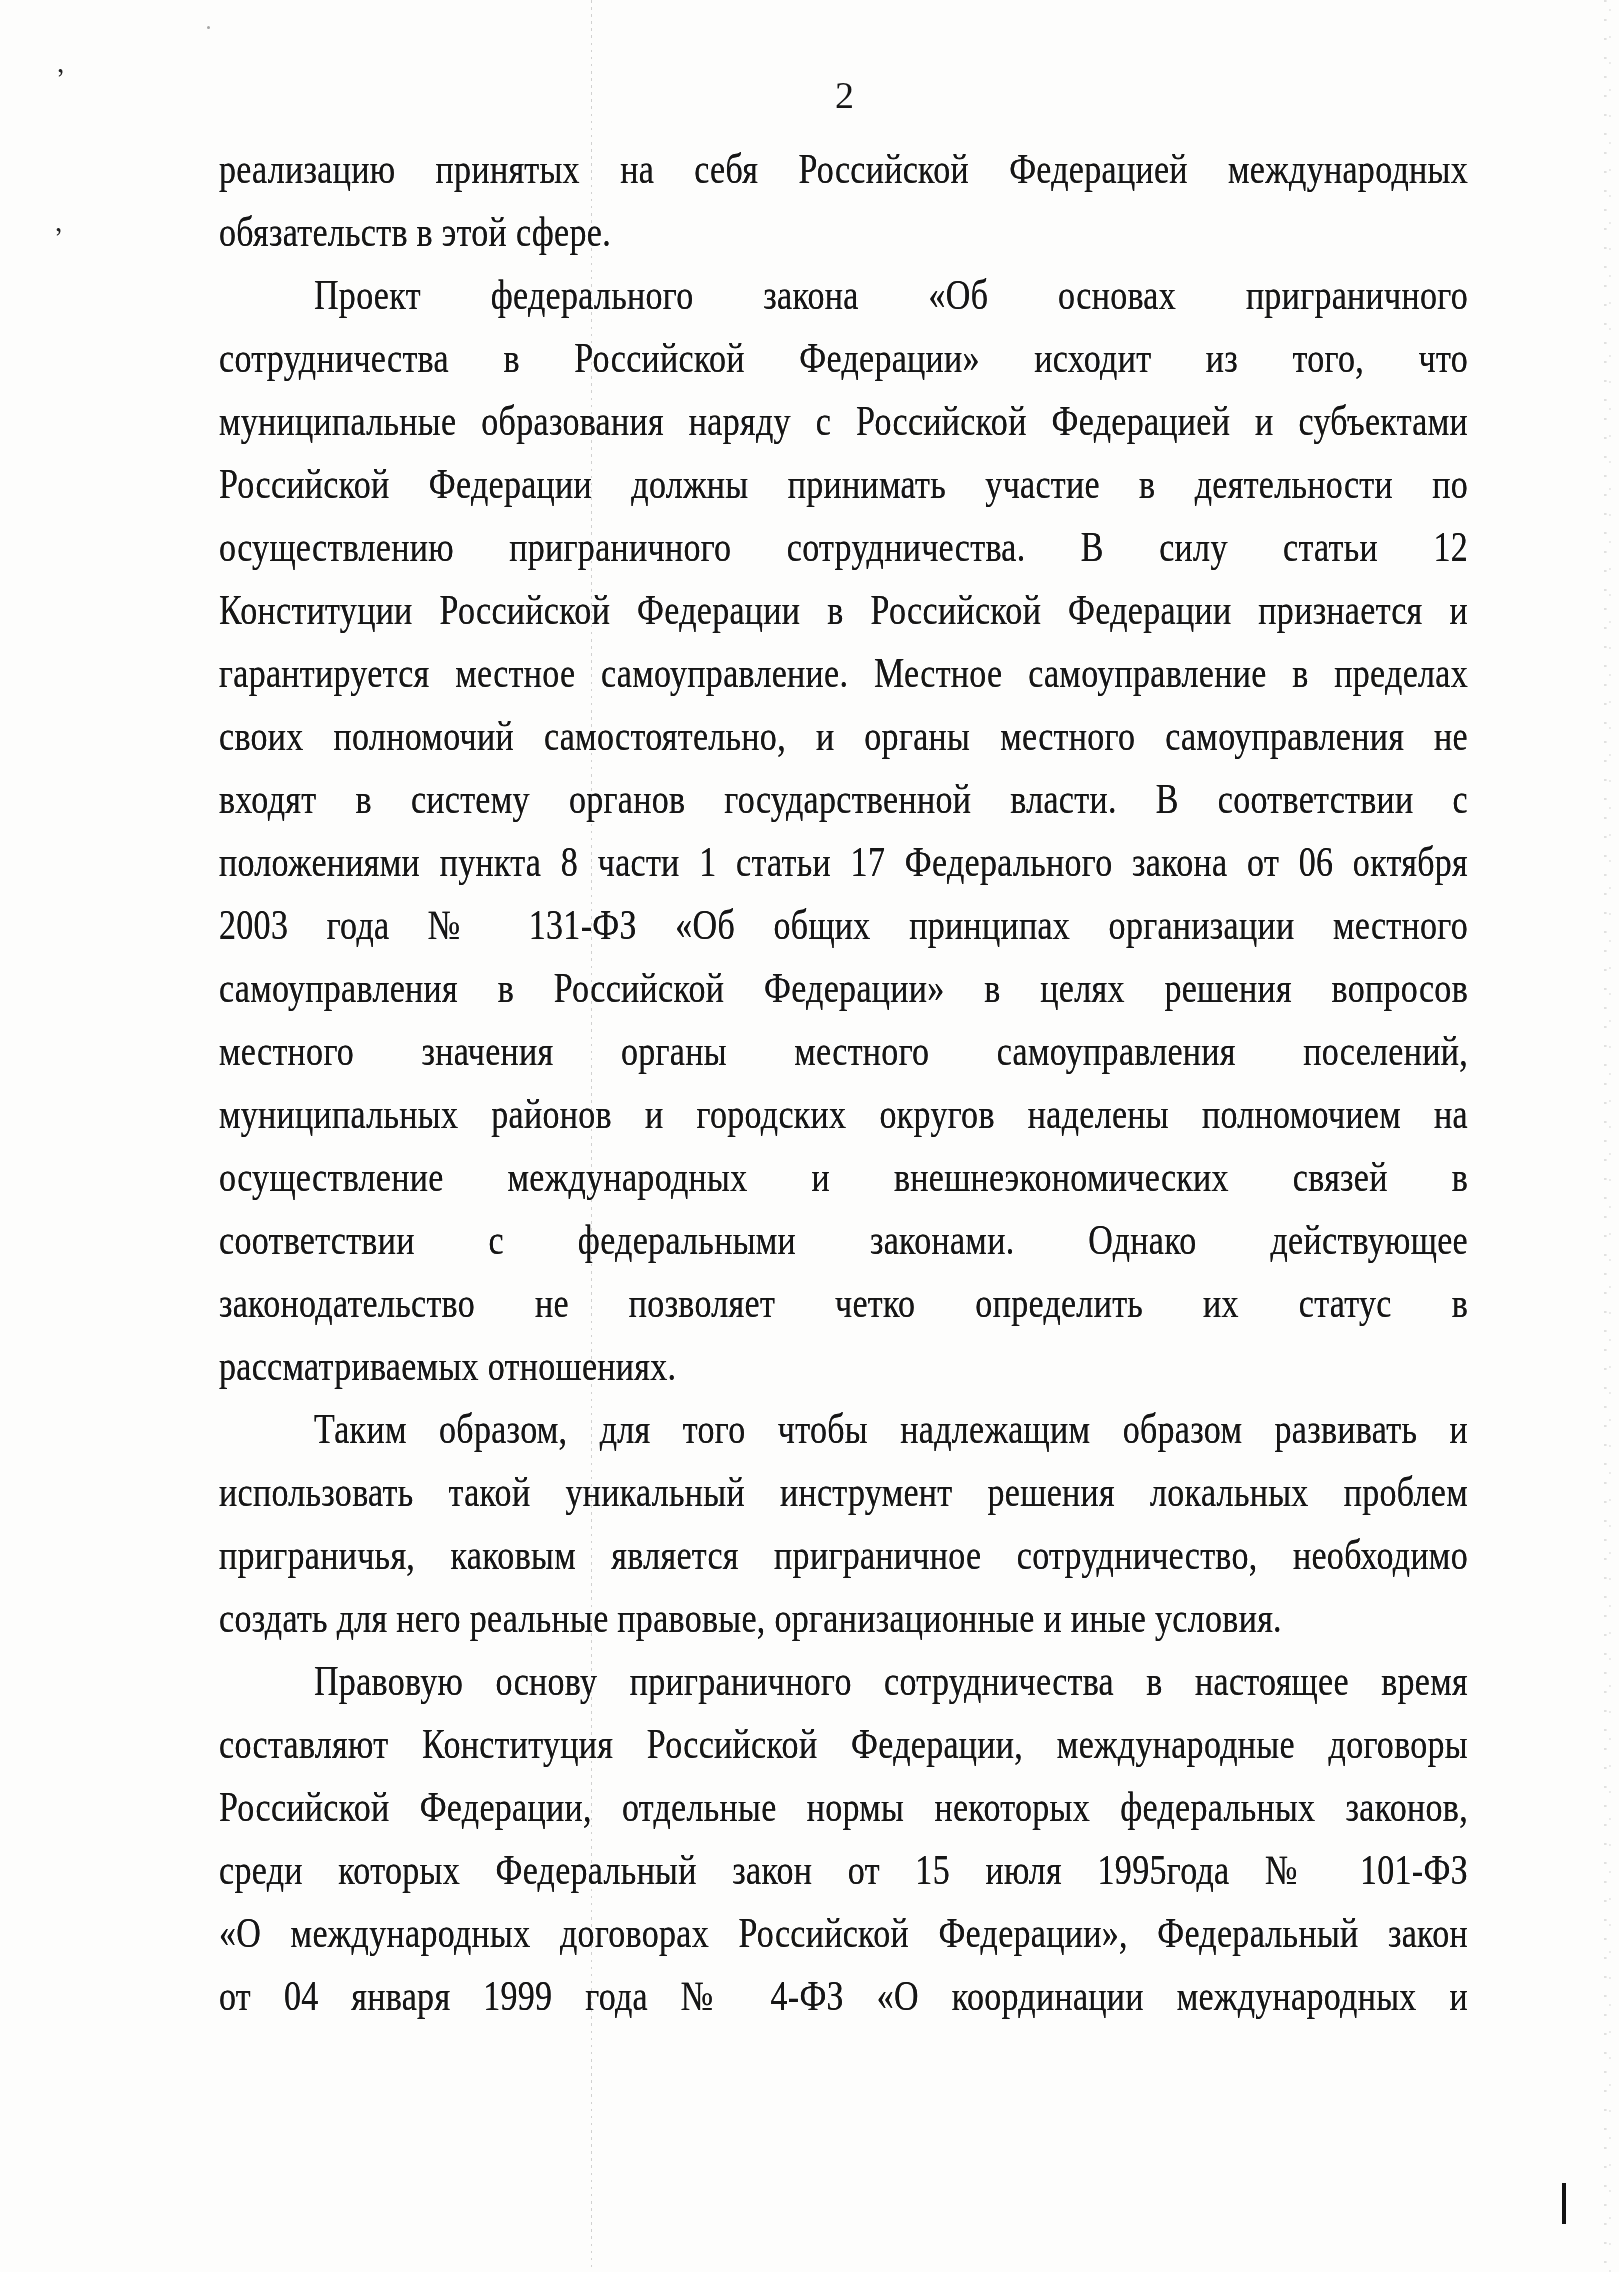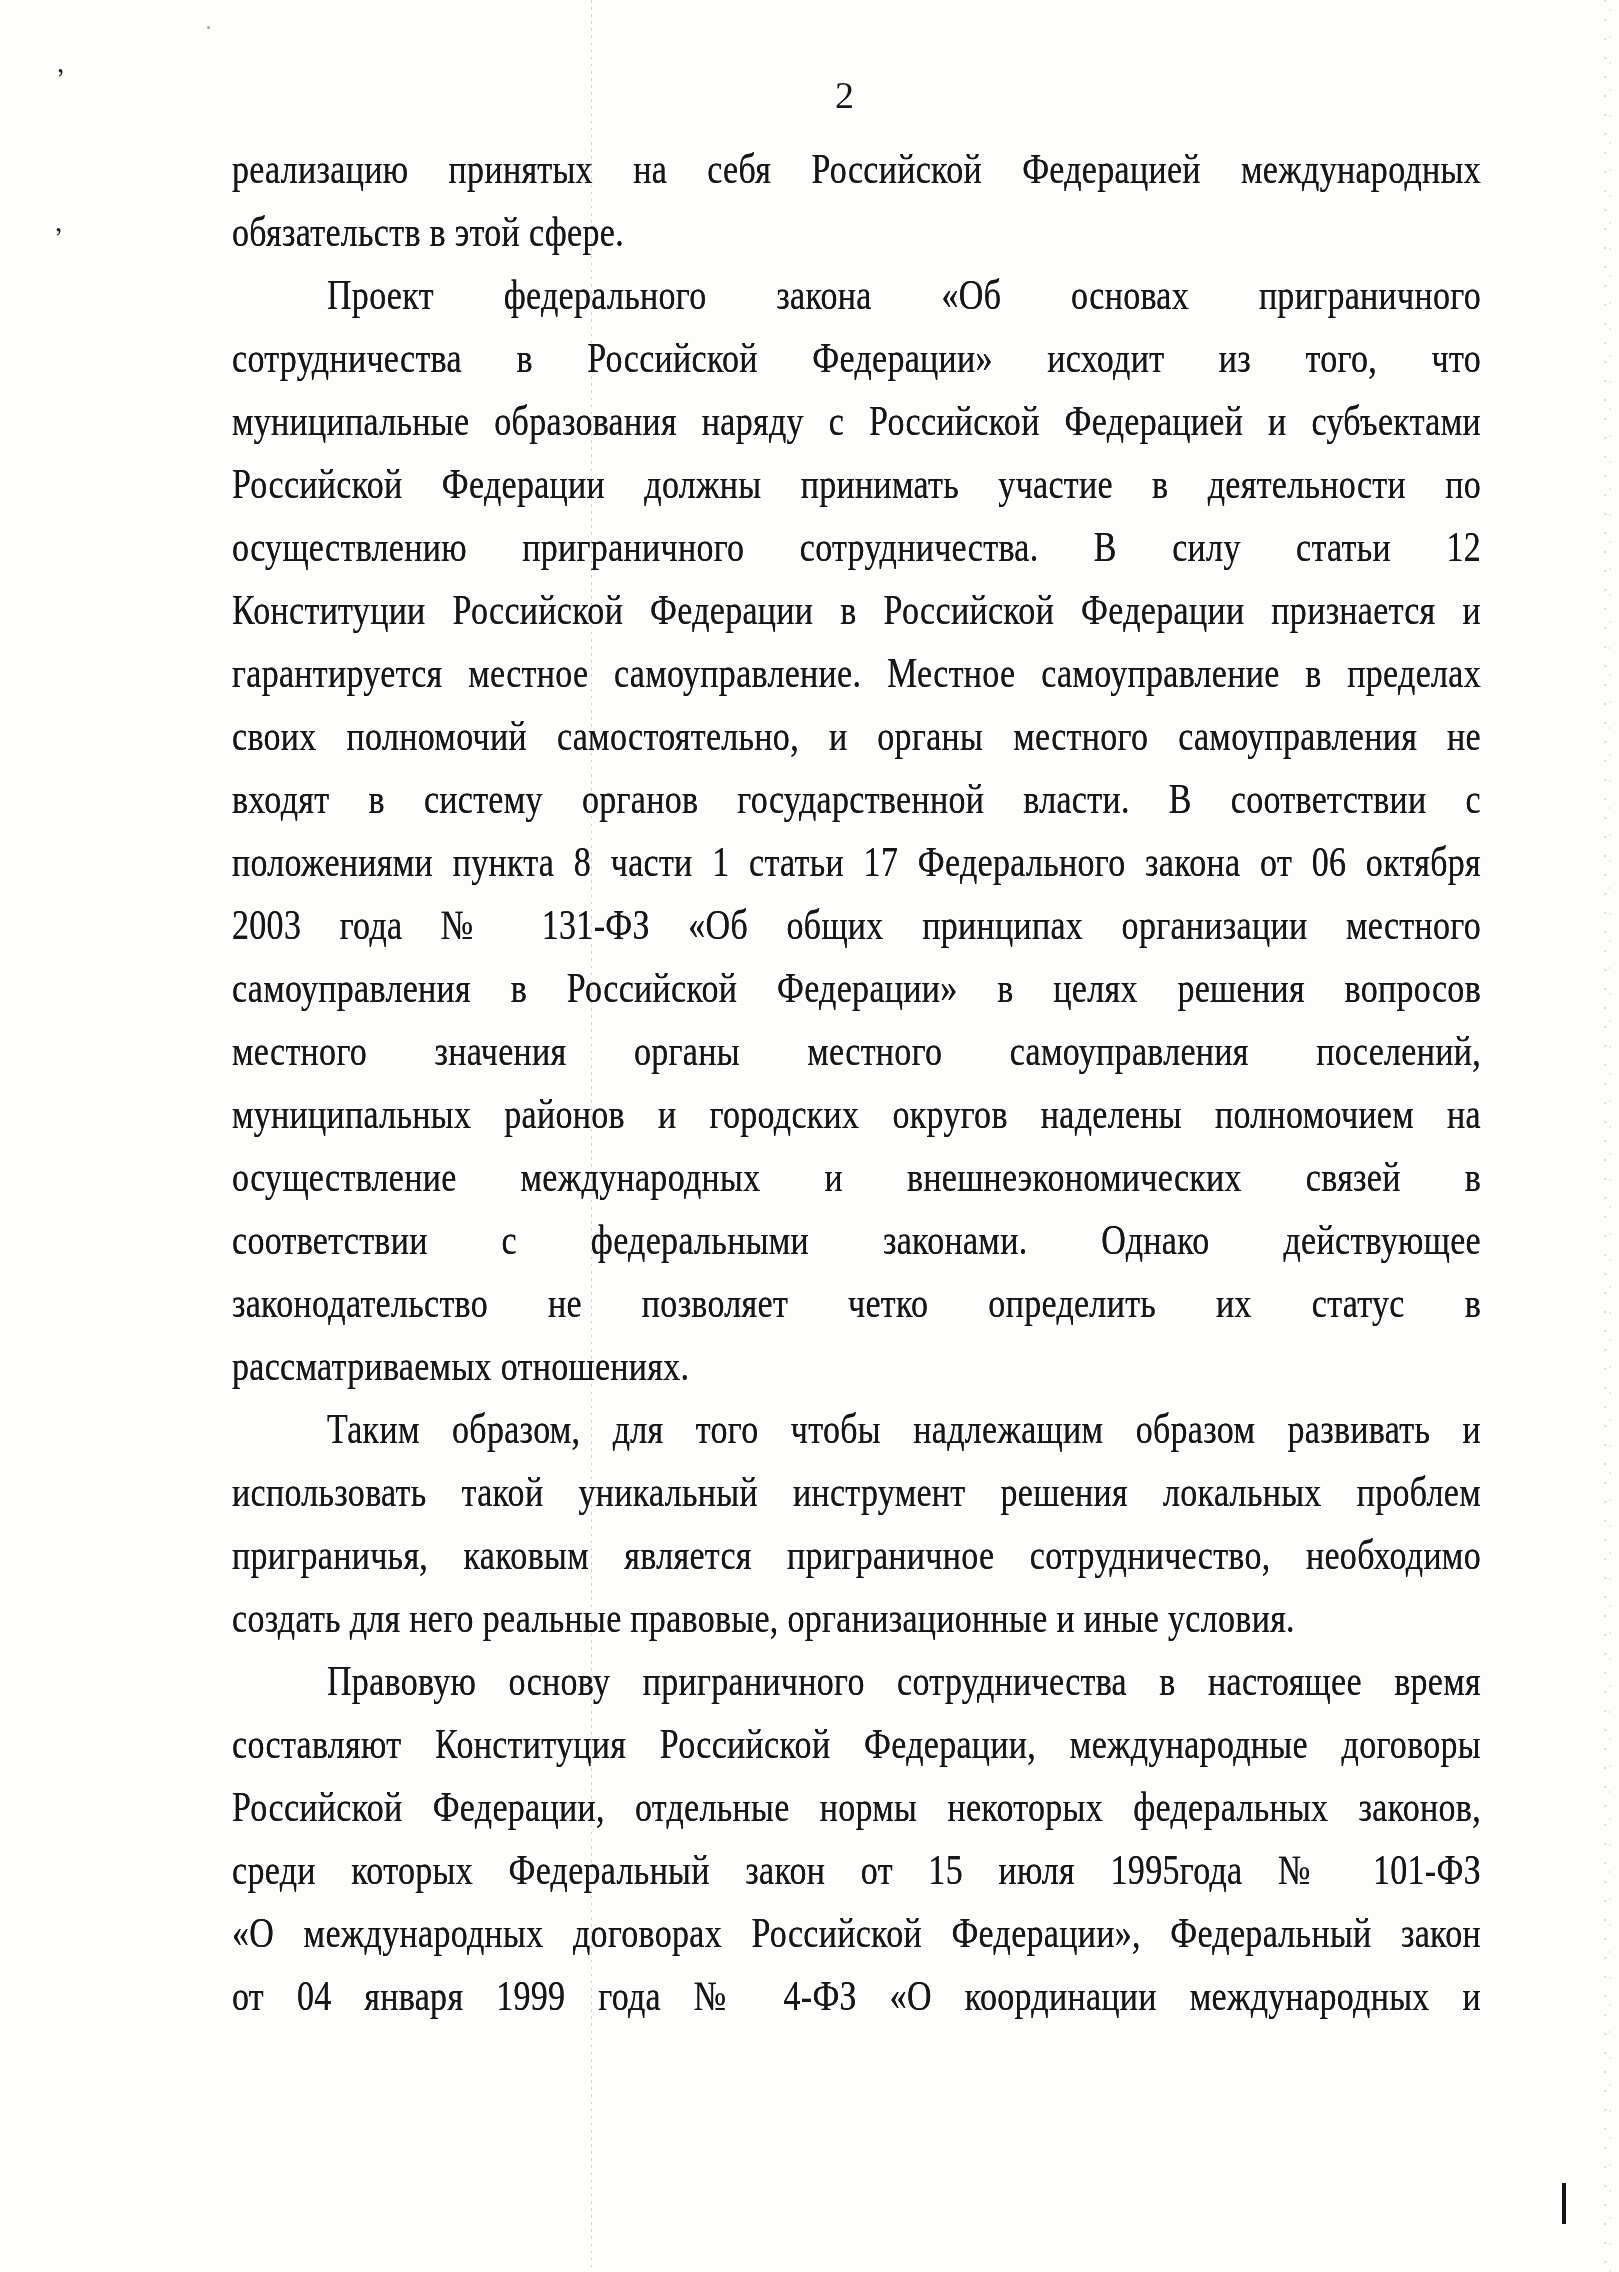--- a/index.html
+++ b/index.html
@@ -50,21 +50,21 @@
     top: 73px;
     left: 220px;
     width: 1249px;
     height: 45px;
     line-height: 45px;
     text-align: center;
     font-size: 38px;
   }
   .text-block {
     position: absolute;
-    left: 232px;
+    left: 219px;
     top: 137px;
     width: 1249px;
     font-family: Liberation Serif, serif;
   }
   .line {
     height: 63px;
     line-height: 63px;
     font-size: 34px;
     text-align: justify;
     text-align-last: justify;

